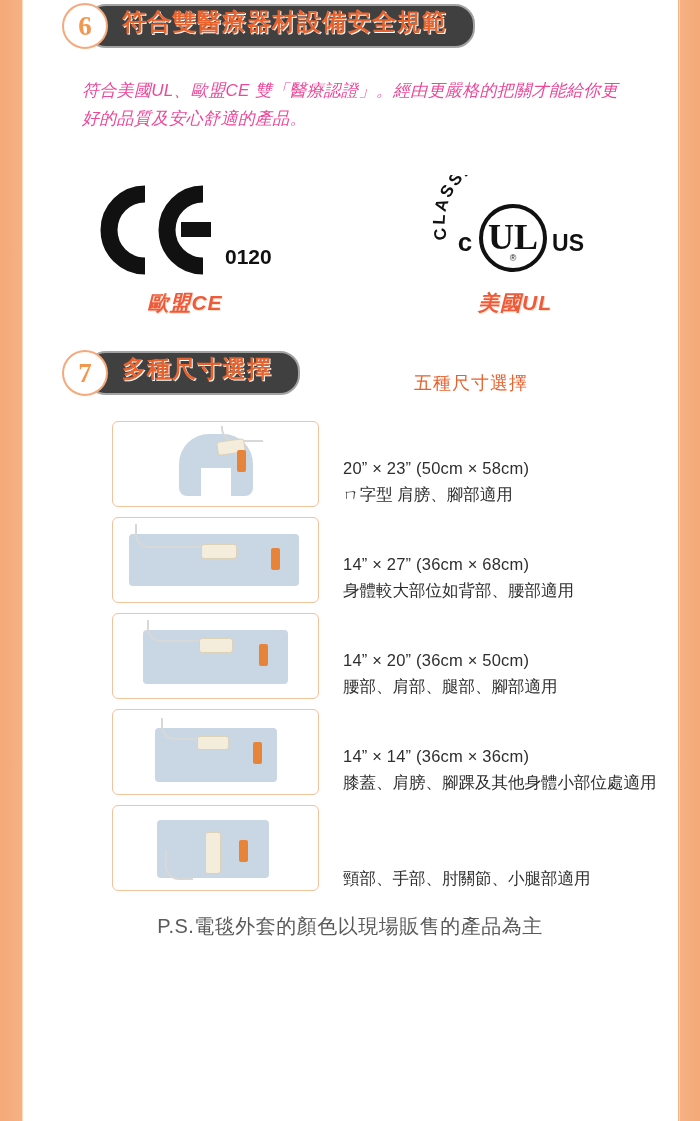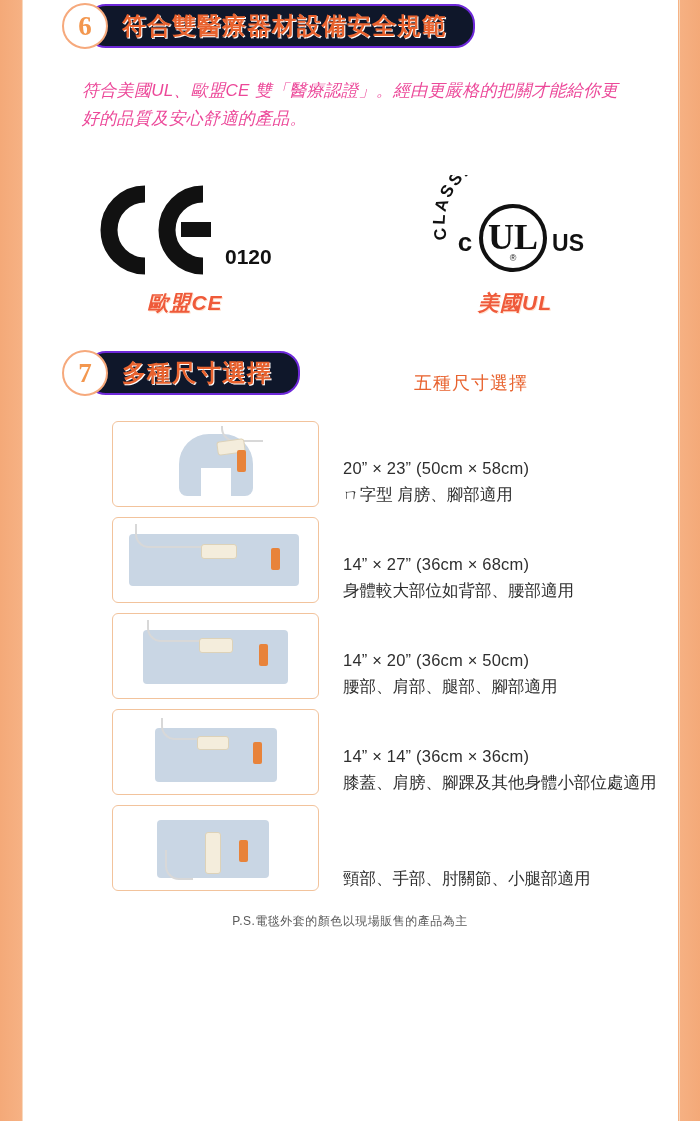--- a/index.html
+++ b/index.html
@@ -54,24 +54,23 @@
     align-items: center;
     justify-content: center;
     font-family: "Liberation Serif", serif;
   }
   .head-pill {
     position: relative;
     margin-left: -22px;
     height: 40px;
     padding: 0 26px 0 34px;
     border-radius: 20px;
-    border: 2px solid #6d28d9;
-    background: #0f172a;
-    display: flex;
-    align-items: center;
+    border: 2px solid #a3a3a3;
+    background: #404040;
+    display: flex;
     z-index: 2;
   }
   .head-pill .txt {
     font-size: 24px;
     font-weight: bold;
     color: #e8622e;
     letter-spacing: 1px;
     text-shadow: 1px 1px 0 #ffffff;
   }
 
@@ -153,21 +152,21 @@
     padding-top: 14px;
     font-size: 16.5px;
     line-height: 1.55;
     color: #2e2e2e;
   }
   .size-text .dim { letter-spacing: 0.2px; }
 
   .ps {
     margin-top: 22px;
     text-align: center;
-    font-size: 12px;
+    font-size: 20px;
     color: #5a5a5a;
     letter-spacing: 0.5px;
   }
 
   
   .pad {
     position: absolute;
     background: #c9d6e4;
     border-radius: 4px;
   }

